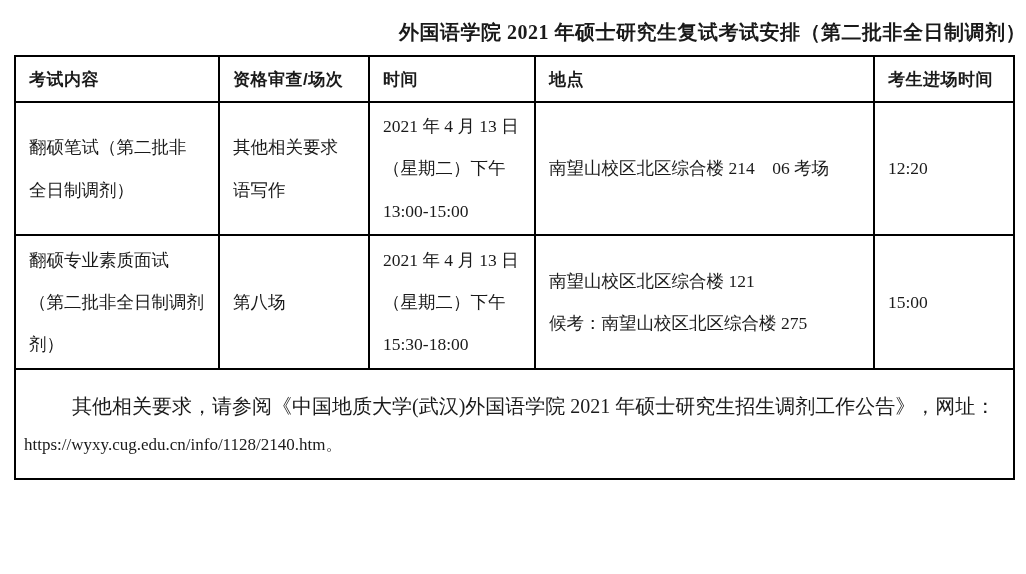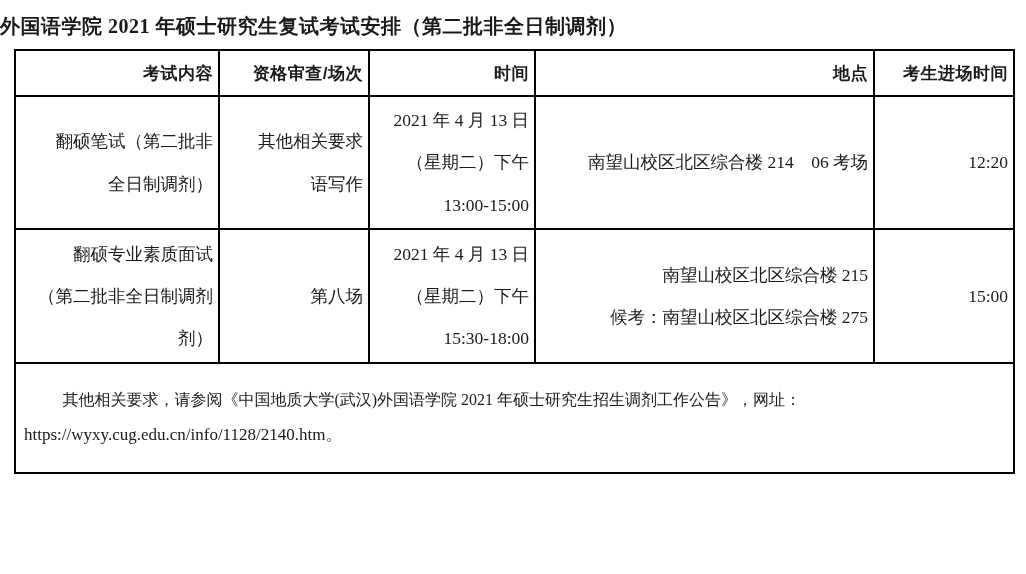--- a/index.html
+++ b/index.html
@@ -8,38 +8,38 @@
     background: #ffffff;
   }
   body {
     width: 1026px;
     height: 574px;
     font-family: "Liberation Serif", "DejaVu Serif", serif;
     color: #1a1a1a;
     overflow: hidden;
   }
   .page-title {
-    text-align: left;
+    text-align: right;
     font-weight: bold;
     font-size: 20px;
     letter-spacing: 0.5px;
-    margin: 13px 0 9px 0;
+    margin: 19px 0 9px 0;
   }
   table.exam-table {
     border-collapse: collapse;
     table-layout: fixed;
     width: 999px;
     margin-left: 14px;
   }
   .exam-table th, .exam-table td {
     border: 2px solid #000000;
-    text-align: right;
+    text-align: left;
     vertical-align: middle;
     font-size: 17.5px;
-    padding: 2px 5px;
+    padding: 2px 13px;
     overflow: hidden;
   }
   .exam-table th {
     font-family: "Liberation Sans", "DejaVu Sans", sans-serif;
     font-weight: bold;
     font-size: 17px;
     height: 40px;
     letter-spacing: 0.5px;
   }
   tr.row-1 td { height: 101px; }
@@ -51,21 +51,21 @@
   }
   td.footer-cell {
     height: 100px;
     text-align: left;
     vertical-align: middle;
     padding: 4px 8px;
   }
   .footer-line1 {
     text-indent: 2.4em;
     line-height: 2.1;
-    font-size: 16px;
+    font-size: 20px;
   }
   .footer-line2 {
     line-height: 2.1;
     font-size: 18px;
     font-family: Liberation Serif, serif;
     font-size: 17px;
   }
 </style>
 </head>
 <body>
@@ -119,21 +119,21 @@
       </td>
       <td>
         <div class="cell-line">第八场</div>
       </td>
       <td>
         <div class="cell-line">2021 年 4 月 13 日</div>
         <div class="cell-line">（星期二）下午</div>
         <div class="cell-line">15:30-18:00</div>
       </td>
       <td>
-        <div class="cell-line">南望山校区北区综合楼 215</div>
+        <div class="cell-line">南望山校区北区综合楼 121</div>
         <div class="cell-line">候考：南望山校区北区综合楼 275</div>
       </td>
       <td>
         <div class="cell-line">15:00</div>
       </td>
     </tr>
     <tr>
       <td class="footer-cell" colspan="5">
         <div class="footer-line1">其他相关要求，请参阅《中国地质大学(武汉)外国语学院 2021 年硕士研究生招生调剂工作公告》，网址：</div>
         <div class="footer-line2">https://wyxy.cug.edu.cn/info/1128/2140.htm。</div>

